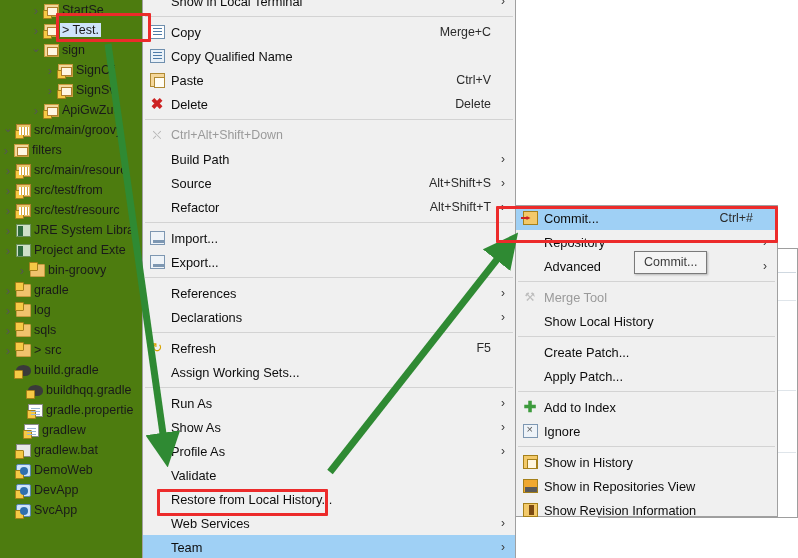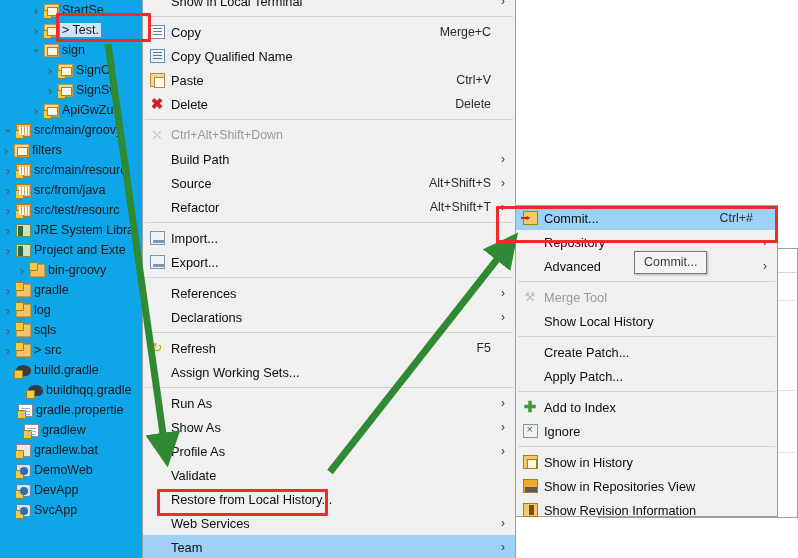--- a/index.html
+++ b/index.html
@@ -33,21 +33,21 @@
     position: absolute; left: 760px; top: 372px; font-size: 12px; color:#333;
     white-space: nowrap;
   }
   .bg-line-a { position:absolute; left:600px; top:300px; width:196px; height:1px; background:#dfe5ea;}
   .bg-line-b { position:absolute; left:600px; top:390px; width:196px; height:1px; background:#dfe5ea;}
   .bg-line-c { position:absolute; left:600px; top:452px; width:196px; height:1px; background:#dfe5ea;}
 
   
   .tree {
     position: absolute; left: 0; top: 0; width: 142px; height: 558px;
-    background: #0ea5e9; overflow: hidden;
+    background: #4d7c0f; overflow: hidden;
   }
   .tree-row {
     position: relative; height: 20px; display: flex; align-items: center;
     font-size: 12.5px; color: #1a1a1a; white-space: nowrap;
   }
   .tree-row.selected .tree-label { background: #cfe4fb; }
   .twisty {
     width: 12px; flex: 0 0 12px; text-align: center;
     color: #555; font-size: 10px; line-height: 1;
   }
@@ -219,21 +219,21 @@
         <span class="tico">
           <span class="ic ic-srcfolder ic-lock"></span>
         </span>
         <span class="tree-label">src/main/resourc</span>
       </div>
       <div class="tree-row" style="padding-left: 2px;">
         <span class="twisty closed"></span>
         <span class="tico">
           <span class="ic ic-srcfolder ic-lock"></span>
         </span>
-        <span class="tree-label">src/from/java</span>
+        <span class="tree-label">src/test/from</span>
       </div>
       <div class="tree-row" style="padding-left: 2px;">
         <span class="twisty closed"></span>
         <span class="tico">
           <span class="ic ic-srcfolder ic-lock"></span>
         </span>
         <span class="tree-label">src/test/resourc</span>
       </div>
       <div class="tree-row" style="padding-left: 2px;">
         <span class="twisty closed"></span>
@@ -291,21 +291,21 @@
         </span>
         <span class="tree-label">build.gradle</span>
       </div>
       <div class="tree-row" style="padding-left: 14px;">
         <span class="twisty none"></span>
         <span class="tico">
           <span class="ic ic-gradle ic-lock"></span>
         </span>
         <span class="tree-label">buildhqq.gradle</span>
       </div>
-      <div class="tree-row" style="padding-left: 4px;">
+      <div class="tree-row" style="padding-left: 14px;">
         <span class="twisty none"></span>
         <span class="tico">
           <span class="ic ic-file ic-lock"></span>
         </span>
         <span class="tree-label">gradle.propertie</span>
       </div>
       <div class="tree-row" style="padding-left: 10px;">
         <span class="twisty none"></span>
         <span class="tico">
           <span class="ic ic-file ic-lock"></span>

